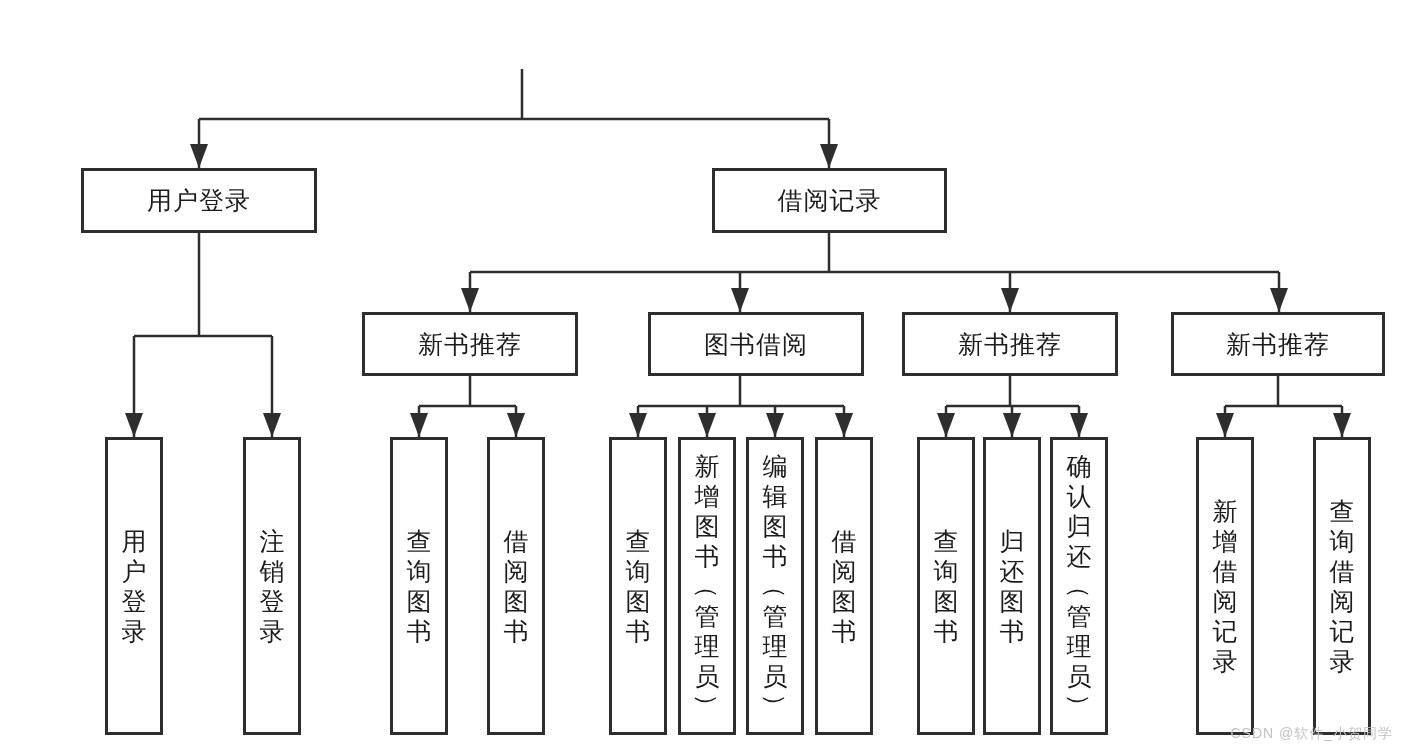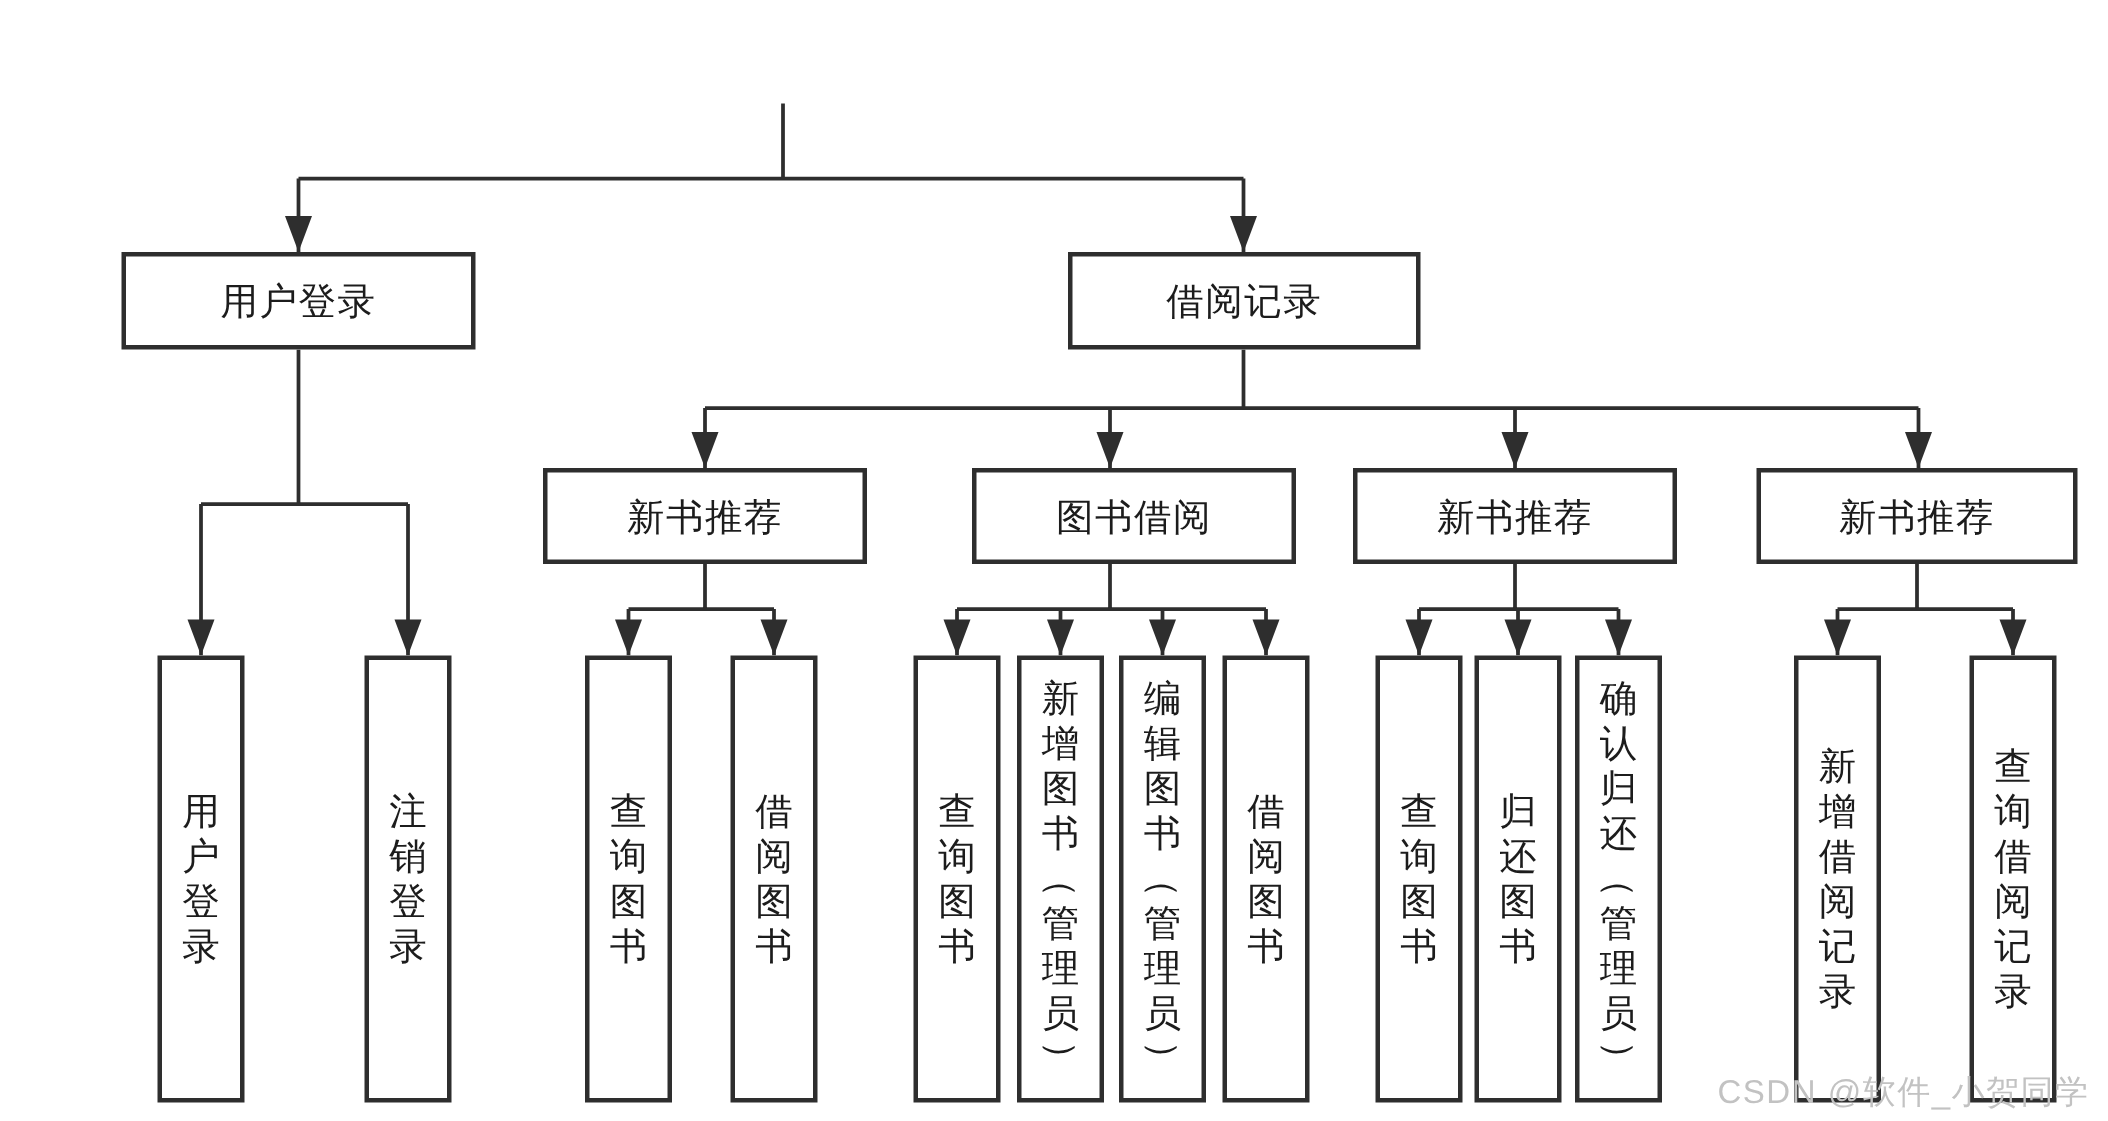--- a/index.html
+++ b/index.html
@@ -51,21 +51,21 @@
     font-size: 25px;
     line-height: 30px;
     height: 30px;
     text-align: center;
   }
   .vchar.rot { transform: rotate(90deg); }
   .watermark {
     position: absolute;
     right: 12px;
     bottom: 4px;
-    font-size: 22px;
+    font-size: 14px;
     color: #c2c2c2;
     letter-spacing: 1px;
     z-index: 2;
     white-space: nowrap;
   }
   
   #box-root   { left: 21px;  top: 13px;  width: 1002px; height: 56px; }
   
   #box-l2-a   { left: 81px;  top: 168px; width: 236px; height: 65px; }
   #box-l2-b   { left: 712px; top: 168px; width: 235px; height: 65px; }

